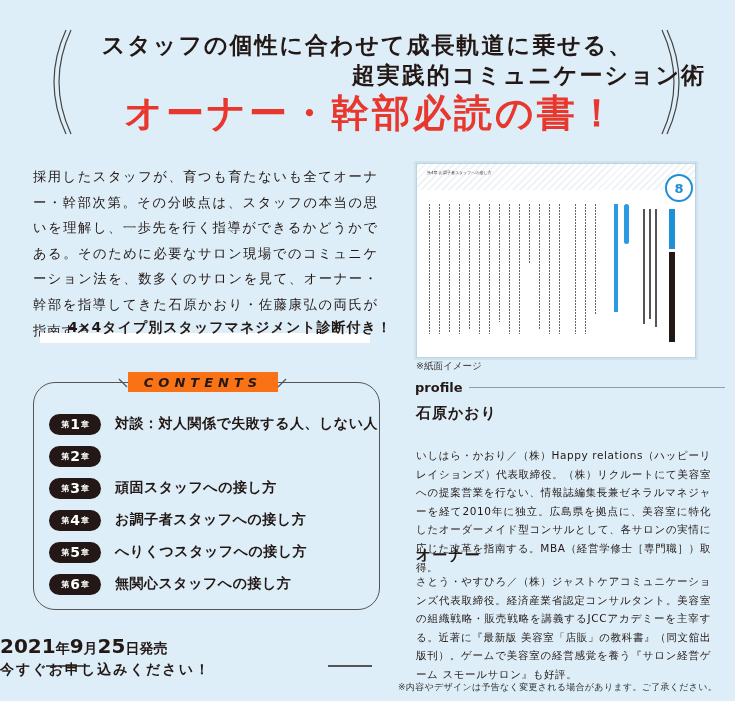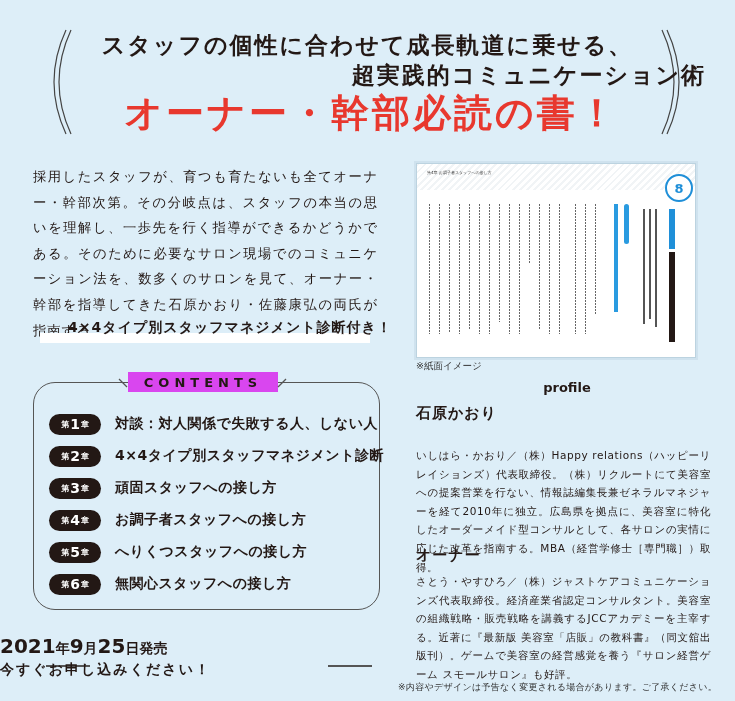--- a/index.html
+++ b/index.html
@@ -40,21 +40,21 @@
   .diag-text {
     position: absolute; left: 0; top: 0; width: 330px; text-align: center;
     font-size: 14px; font-weight: bold; letter-spacing: 1px; color: #231815; margin-left: 25px;
   }
   .contents-box {
     position: absolute; left: 33px; top: 382px; width: 347px; height: 228px;
     border: 1.5px solid #555; border-radius: 22px;
   }
   .contents-label-wrap {
     position: absolute; left: 128px; top: 372px; width: 150px; height: 20px;
-    background: #d946ef; text-align: center;
+    background: #f97316; text-align: center; font-style: italic;
   }
   .contents-label {
     font-size: 13px; font-weight: bold; letter-spacing: 5px; color: #231815; line-height: 20px;
   }
   .slash { position: absolute; top: 378px; width: 10px; height: 10px; }
   .chapters { position: absolute; left: 49px; top: 408px; width: 330px; }
   .chapter { display: flex; align-items: center; height: 32px; }
   .badge {
     width: 52px; height: 21px; background: #231815; border-radius: 11px;
     color: #fff; display: flex; align-items: center; justify-content: center;
@@ -79,21 +79,21 @@
     background: repeating-linear-gradient(135deg, #f1f4f6 0 2px, #ffffff 2px 5px);
   }
   .book-header-text { position: absolute; left: 10px; top: 6px; font-size: 4px; color: #333; }
   .vline { position: absolute; width: 1.4px; background: repeating-linear-gradient(180deg, #666 0 2px, transparent 2px 3px); }
   .circle8 {
     position: absolute; left: 248px; top: 10px; width: 28px; height: 28px; border: 2px solid #1f8fd8;
     border-radius: 50%; color: #1f8fd8; font-size: 13px; font-weight: bold; text-align: center; line-height: 26px;
     background: #fff;
   }
   .caption { position: absolute; left: 416px; top: 360px; font-size: 9.5px; color: #333; }
-  .profile-head { position: absolute; left: 415px; top: 380px; width: 310px; display: flex; align-items: center; flex-direction: column; }
+  .profile-head { position: absolute; left: 415px; top: 380px; width: 310px; display: flex; align-items: center; }
   .profile-label { font-size: 13px; color: #231815; font-weight: bold; margin-right: 6px; }
   .profile-rule { flex: 1; height: 1.5px; background: #8fa0aa; }
   .person-name { position: absolute; left: 416px; font-size: 15px; font-weight: bold; color: #231815; letter-spacing: 1px; }
   .person-bio {
     position: absolute; left: 416px; width: 295px; font-size: 10.5px; line-height: 18.6px;
     color: #231815; letter-spacing: 0.6px; text-align: justify;
   }
   .disclaimer { position: absolute; left: 398px; top: 681px; font-size: 9px; color: #333; letter-spacing: 0.3px; }
 </style>
 </head>
@@ -138,21 +138,20 @@
         <span class="sm">章</span>
       </div>
     <div class="chapter-title">対談：対人関係で失敗する人、しない人</div>
   </div>
   <div class="chapter">
     <div class="badge">
         <span class="sm">第</span>
         <span class="num">2</span>
         <span class="sm">章</span>
       </div>
-    <div class="chapter-title">4×4タイプ別スタッフマネジメント診断</div>
   </div>
   <div class="chapter">
     <div class="badge">
         <span class="sm">第</span>
         <span class="num">3</span>
         <span class="sm">章</span>
       </div>
     <div class="chapter-title">頑固スタッフへの接し方</div>
   </div>
   <div class="chapter">

